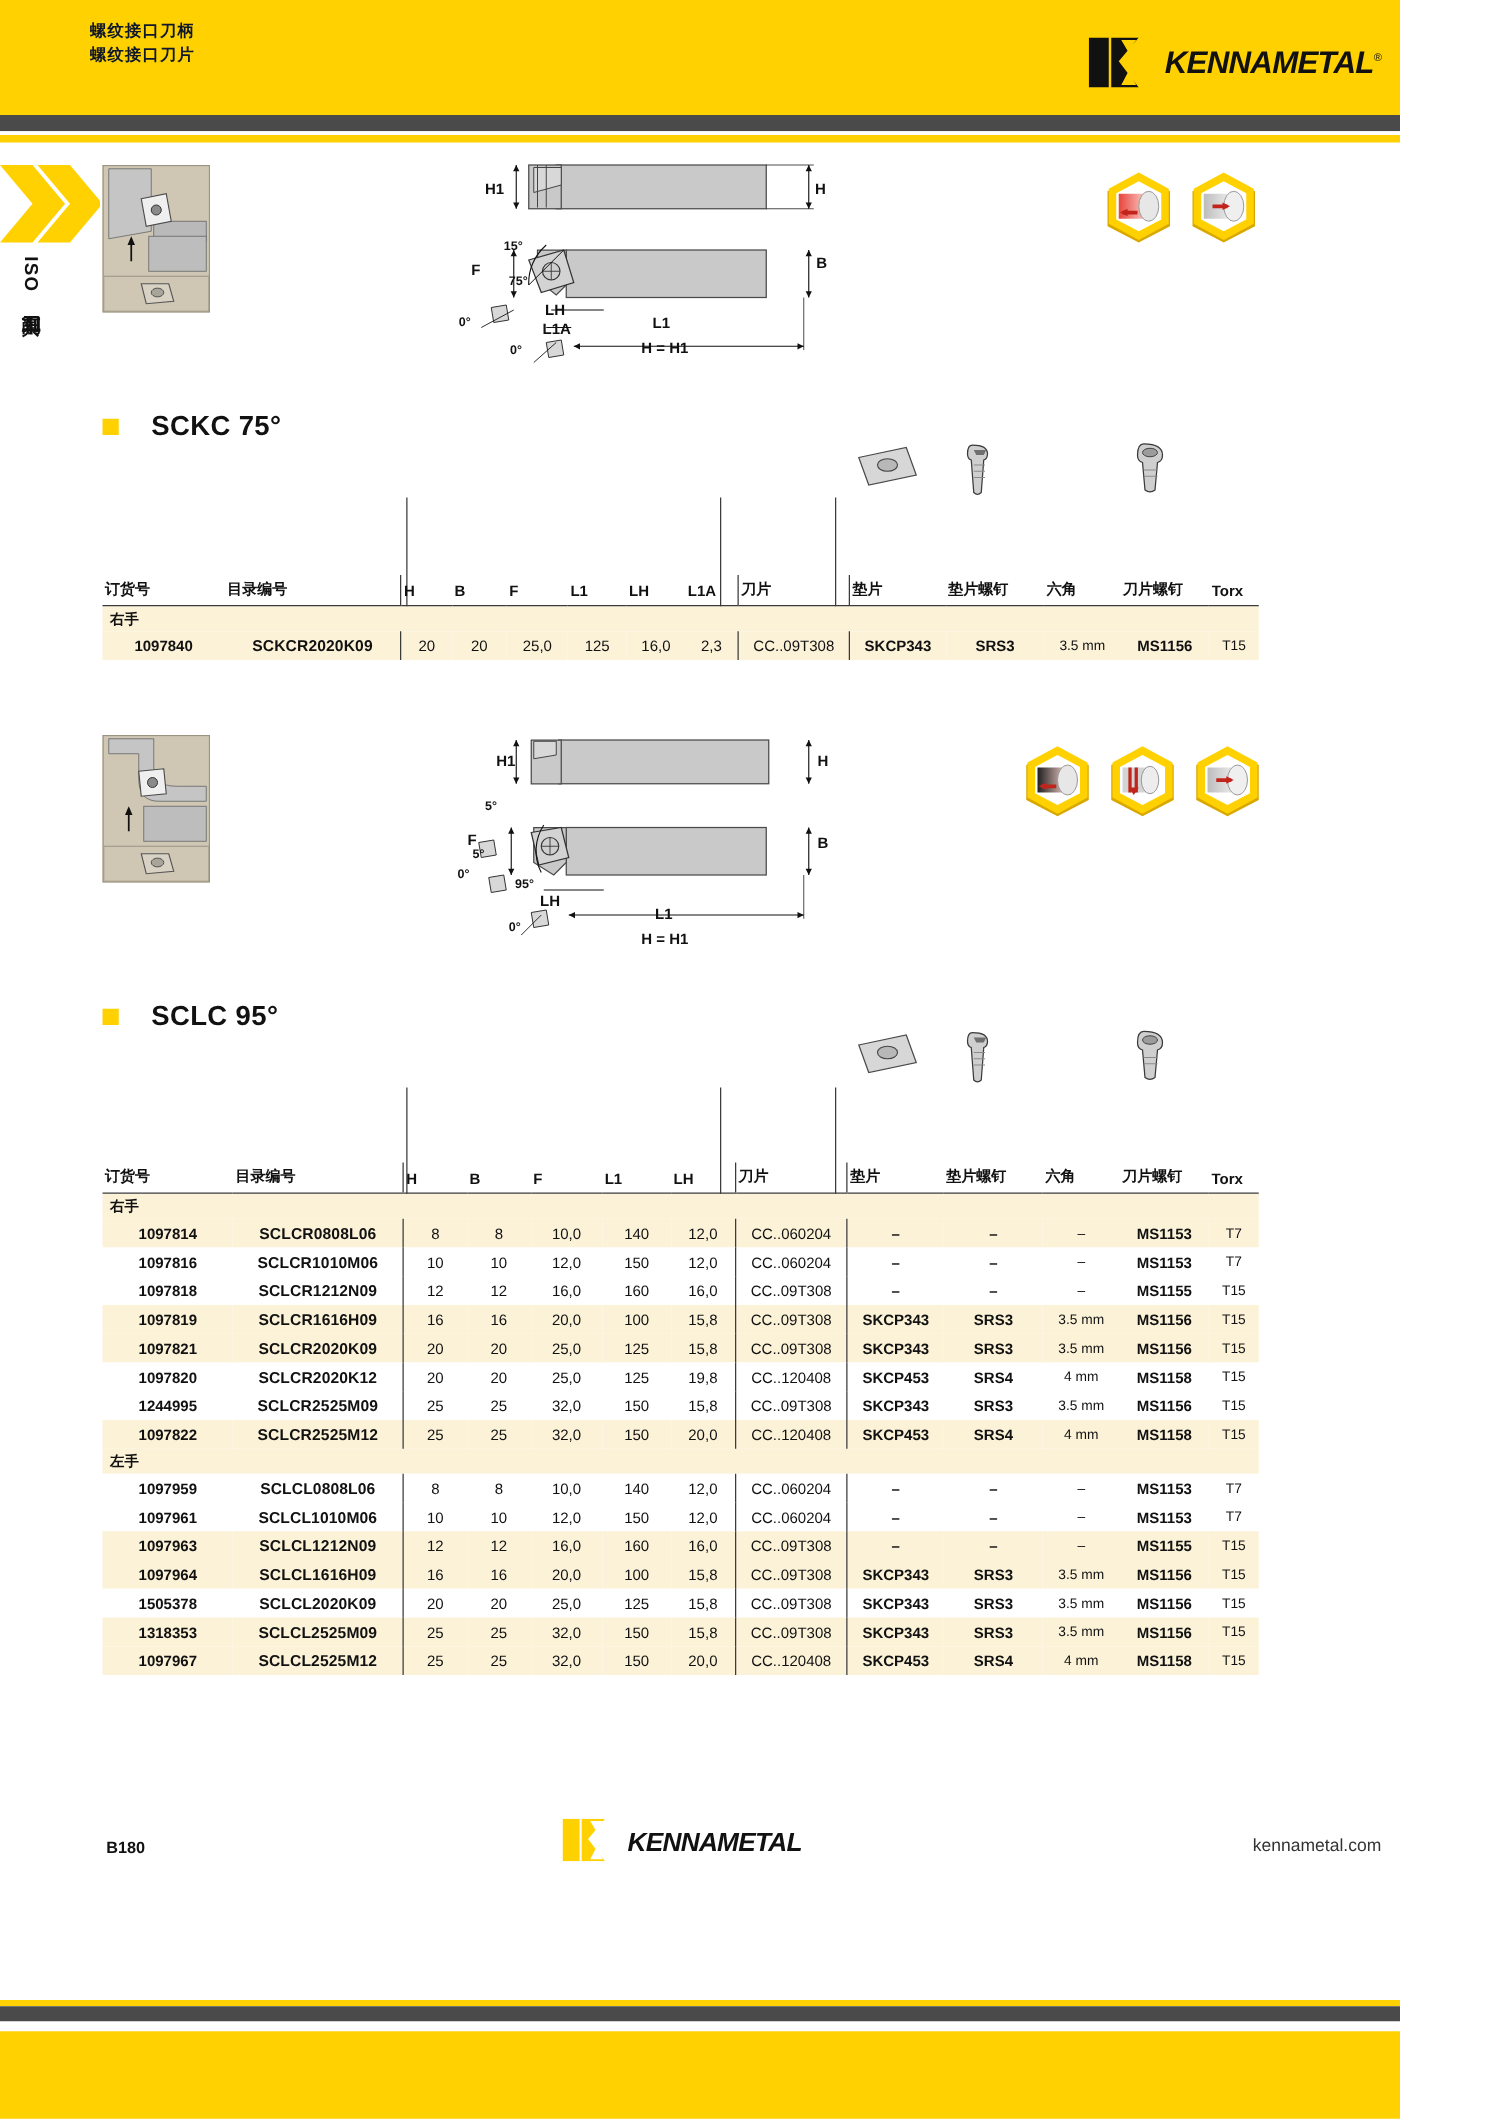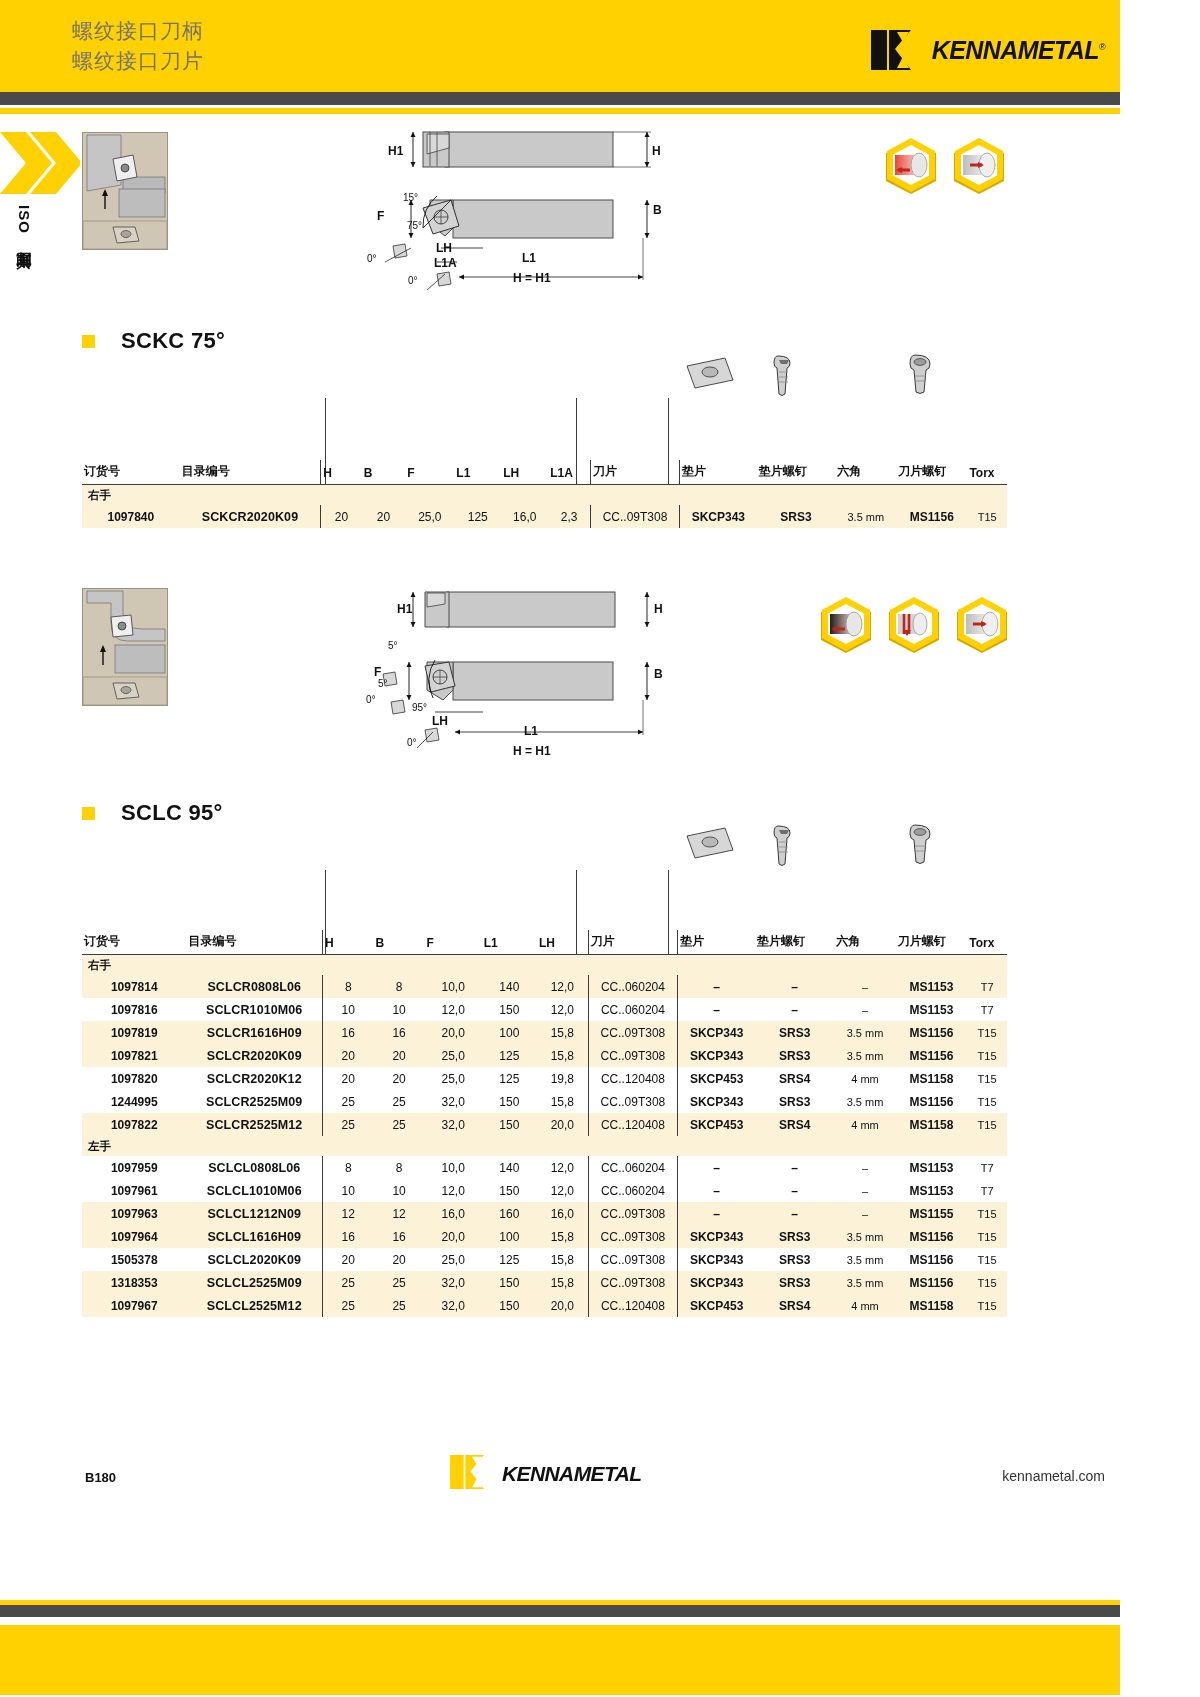--- a/index.html
+++ b/index.html
@@ -10,21 +10,21 @@
     position: relative;
     overflow: hidden;
   }
   
   .hdr-yellow {
     position:absolute; left:0; top:0; width:1120px; height:92px;
     background:#FFD100;
   }
   .hdr-title {
     position:absolute; left:72px; top:16px;
-    font-size:21px; font-weight:normal; color:#737373; line-height:1.45;
+    font-size:13px; font-weight:bold; color:#0f172a; line-height:1.45;
     letter-spacing:1px;
   }
   .hdr-logo {
     position:absolute; right:95px; top:30px;
     display:flex; align-items:center; gap:7px;
   }
   .logo-mark { width:54px; height:40px; position:relative; }
   .logo-word { font-size:25px; font-weight:bold; font-style:italic; letter-spacing:-0.6px; color:#111; }
   .logo-reg { font-size:9px; vertical-align:super; font-style:normal; font-weight:normal;}
   .hdr-dark {
@@ -81,21 +81,21 @@
   .hexrow { position:absolute; display:flex; gap:6px; }
   
   .ftr-page { position:absolute; left:85px; top:1470px; font-size:13px; font-weight:bold; color:#111;}
   .ftr-logo { position:absolute; left:450px; top:1455px; display:flex; align-items:center; gap:6px;}
   .ftr-url { position:absolute; right:95px; top:1468px; font-size:14px; color:#333;}
   .ftr-yellow { position:absolute; left:0; top:1600px; width:1120px; height:5px; background:#FFD100;}
   .ftr-dark { position:absolute; left:0; top:1605px; width:1120px; height:12px; background:#4a4a4a;}
   .ftr-yellow2 { position:absolute; left:0; top:1625px; width:1120px; height:70px; background:#FFD100;}
   
   .dlabel { position:absolute; font-size:12px; font-weight:bold; color:#111; }
-  .dlabel-sm { position:absolute; font-size:10px; font-weight:normal; color:#111; }
+  .dlabel-sm { position:absolute; font-size:10px; font-weight:bold; color:#111; }
 </style>
 </head>
 <body>
 
 <div class="hdr-yellow"></div>
 <div class="hdr-title">
   <div>螺纹接口刀柄</div>
   <div>螺纹接口刀片</div>
 </div>
 <div class="hdr-logo">
@@ -489,20 +489,35 @@
         <td class="c-num">12,0</td>
         <td class="c-num">150</td>
         <td class="c-num">12,0</td>
         <td class="c-num vline-l">CC..060204</td>
         <td class="c-bold vline-l">–</td>
         <td class="c-bold">–</td>
         <td class="c-sm">–</td>
         <td class="c-bold">MS1153</td>
         <td class="torx">T7</td>
       </tr>
+      <tr class="d-row plain">
+        <td class="c-ord">1097818</td>
+        <td class="c-cat">SCLCR1212N09</td>
+        <td class="c-num vline-l">12</td>
+        <td class="c-num">12</td>
+        <td class="c-num">16,0</td>
+        <td class="c-num">160</td>
+        <td class="c-num">16,0</td>
+        <td class="c-num vline-l">CC..09T308</td>
+        <td class="c-bold vline-l">–</td>
+        <td class="c-bold">–</td>
+        <td class="c-sm">–</td>
+        <td class="c-bold">MS1155</td>
+        <td class="torx">T15</td>
+      </tr>
       <tr class="d-row shade">
         <td class="c-ord">1097819</td>
         <td class="c-cat">SCLCR1616H09</td>
         <td class="c-num vline-l">16</td>
         <td class="c-num">16</td>
         <td class="c-num">20,0</td>
         <td class="c-num">100</td>
         <td class="c-num">15,8</td>
         <td class="c-num vline-l">CC..09T308</td>
         <td class="c-bold vline-l">SKCP343</td>

